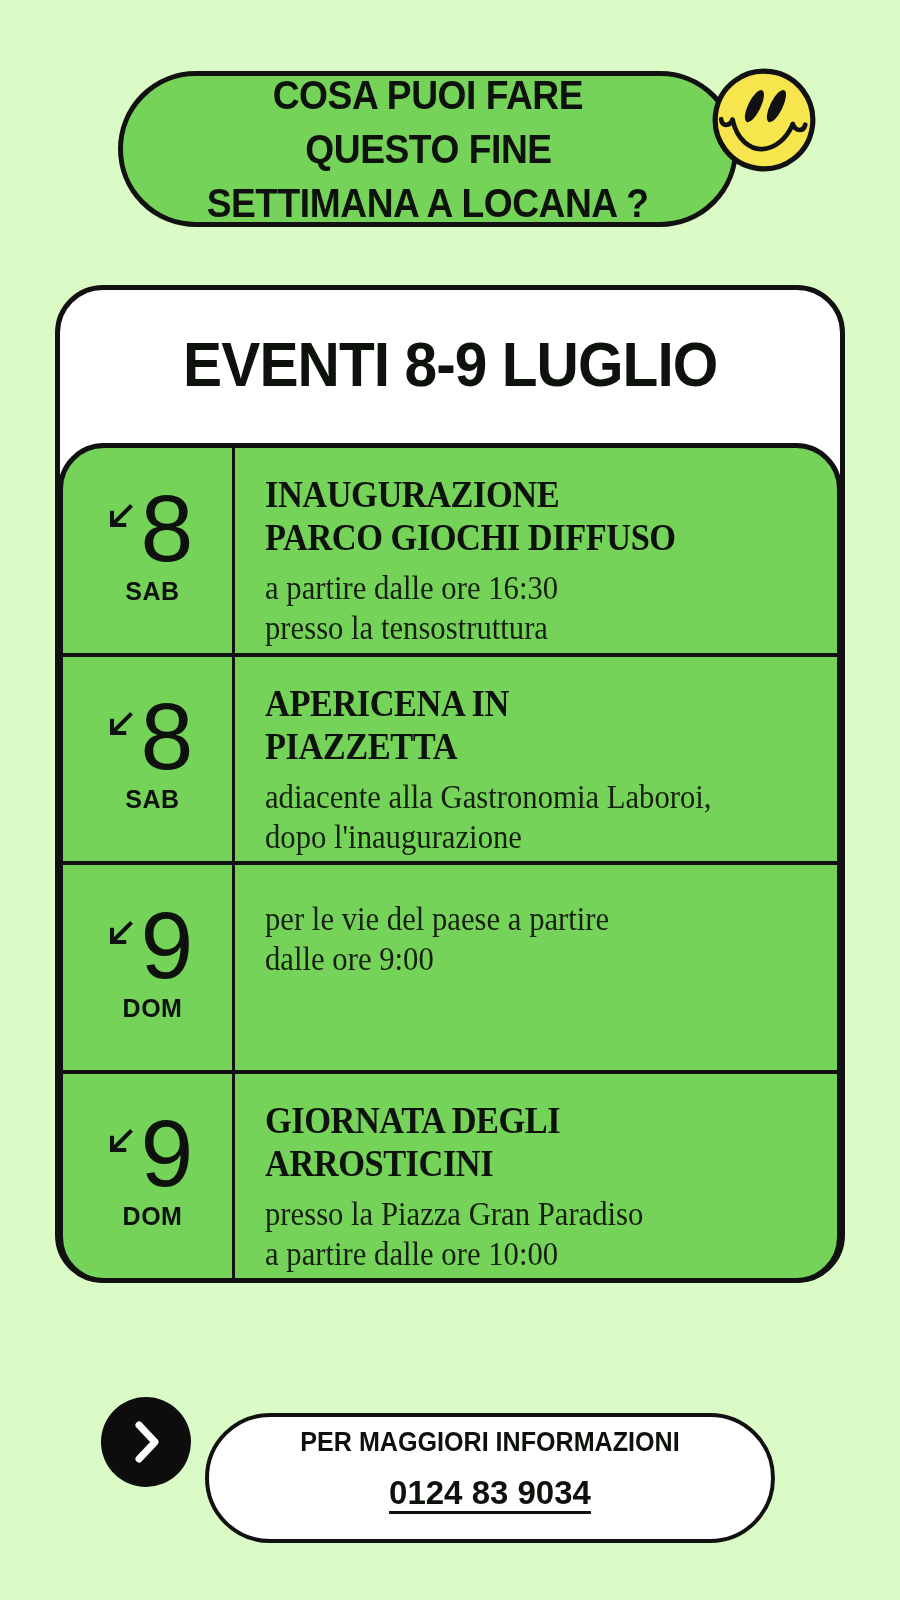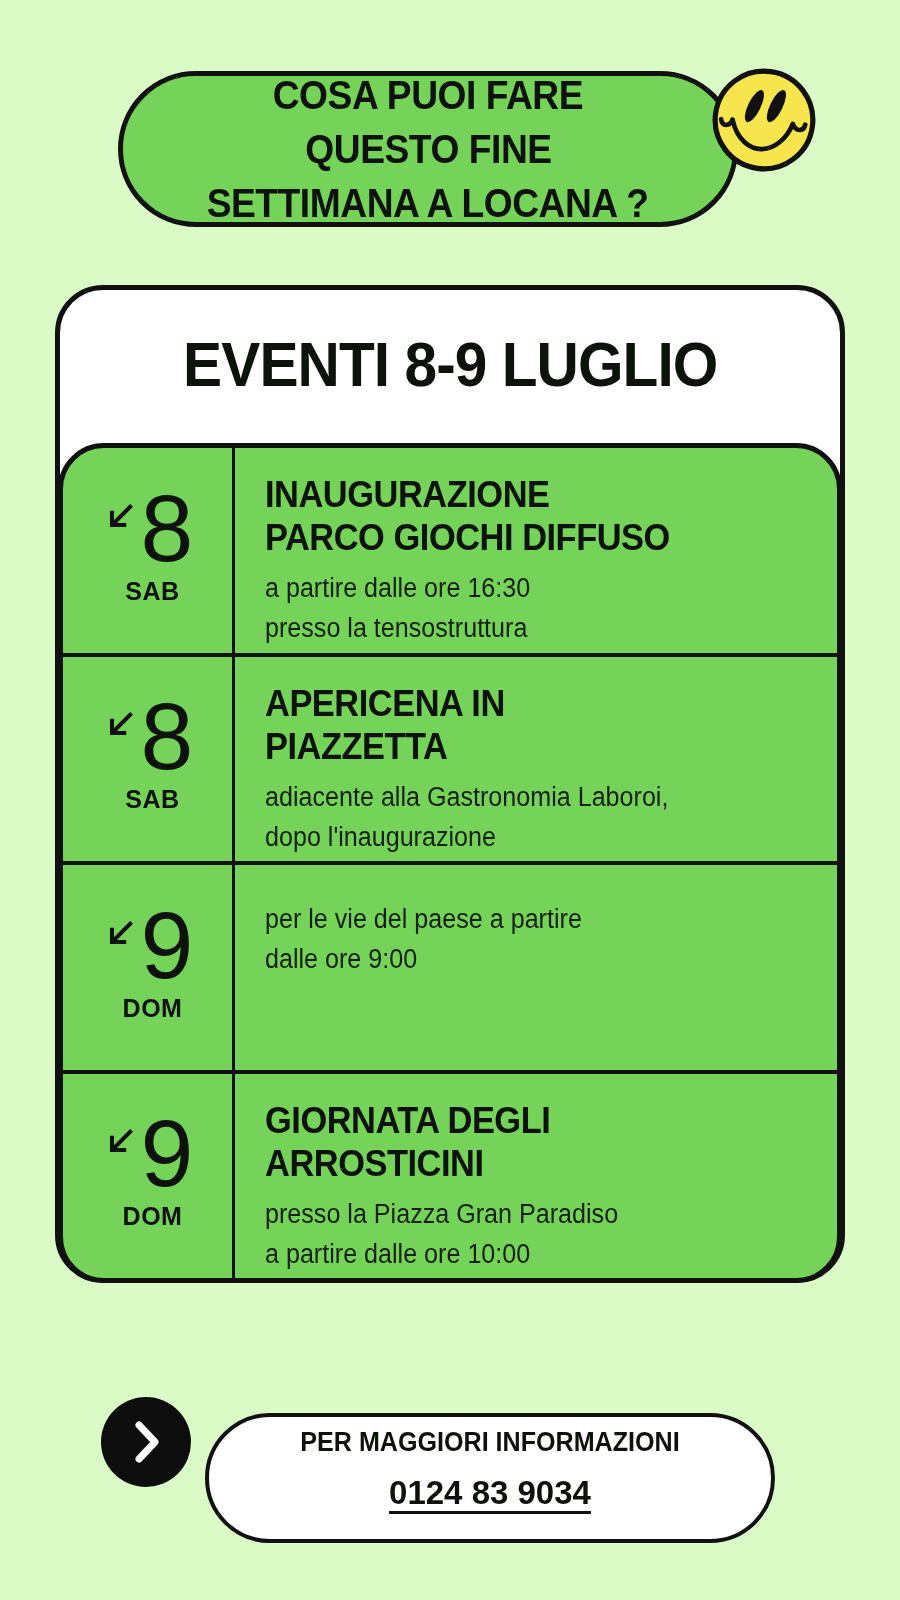--- a/index.html
+++ b/index.html
@@ -44,23 +44,23 @@
   .row + .row{border-top:4px solid #111;}
   .cell-date{
     width:172px;flex:0 0 172px;border-right:3px solid #111;
     display:flex;flex-direction:column;justify-content:center;align-items:center;
     padding-bottom:6px;box-sizing:border-box;
   }
   .date-top{display:flex;align-items:flex-start;}
   .date-arrow{margin-top:12px;margin-right:5px;}
   .date-num{font-size:95px;line-height:78px;font-weight:400;letter-spacing:-2px;}
   .date-abbr{font-weight:700;font-size:25px;letter-spacing:0.5px;margin-top:10px;margin-left:10px;}
-  .cell-info{flex:1 1 auto;padding:25px 16px 0 30px;box-sizing:border-box;}
+  .cell-info{flex:1 1 auto;padding:25px 16px 0 30px;box-sizing:border-box;font-family:Liberation Serif, serif;}
   .evt-title{font-weight:700;font-size:37px;line-height:43px;letter-spacing:-0.5px;}
-  .evt-desc{font-size:27px;line-height:40px;margin-top:9px;color:#16200f;}
+  .evt-desc{font-size:33px;line-height:40px;margin-top:9px;color:#16200f;}
 
   
   .footer-btn{
     left:101px;top:1397px;width:90px;height:90px;border-radius:50%;
     background:#0d0d0d;display:flex;align-items:center;justify-content:center;
     cursor:pointer;
   }
   .footer-pill{
     left:205px;top:1413px;width:570px;height:130px;
     background:#ffffff;border:4px solid #111;border-radius:66px;

